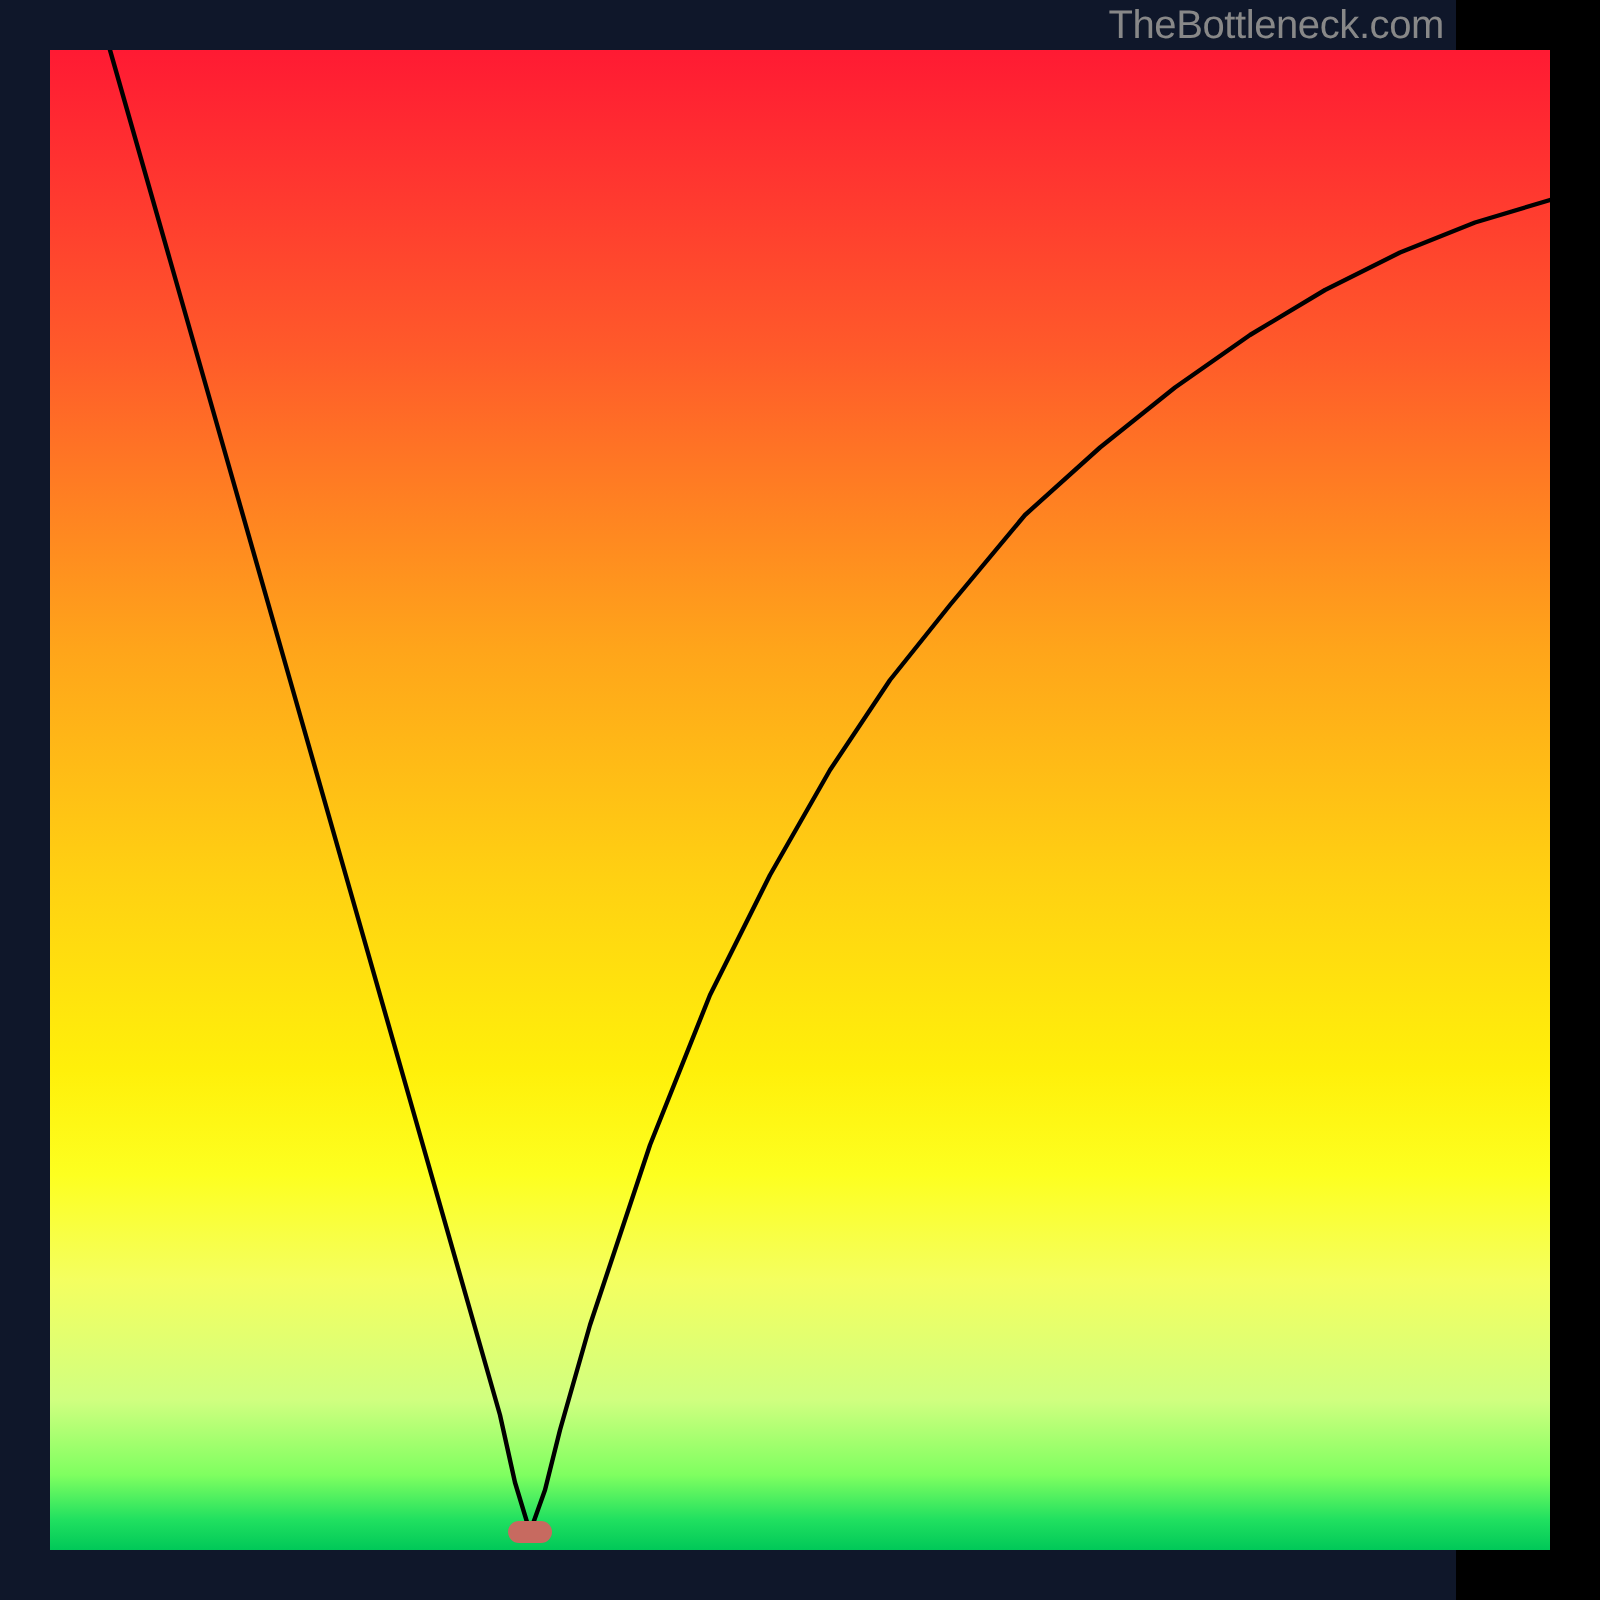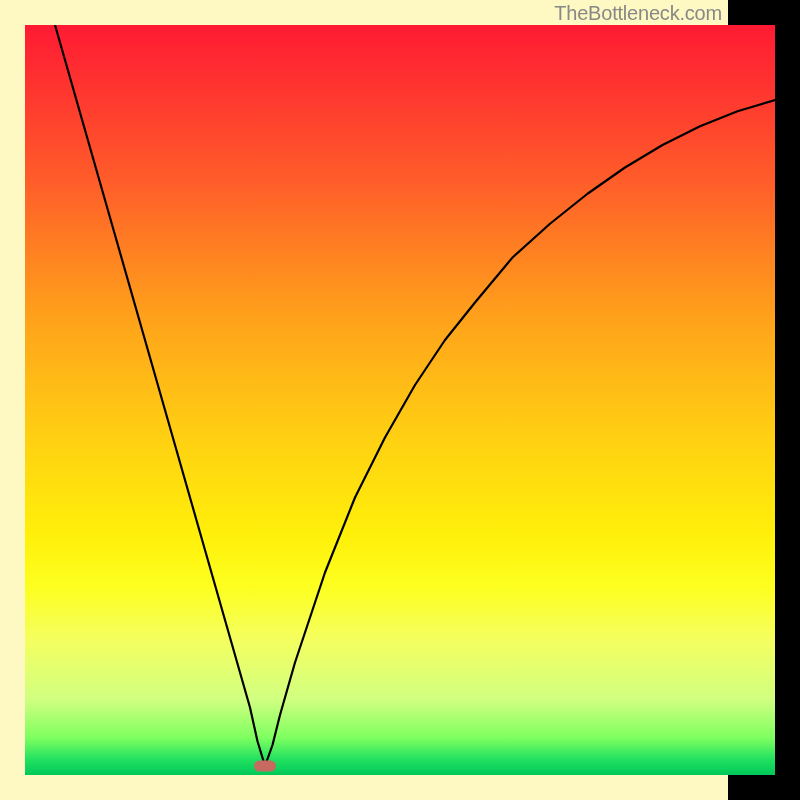--- a/index.html
+++ b/index.html
@@ -9,21 +9,21 @@
     background: #000;
     position: relative;
     font-family: Arial, sans-serif;
   }
   .frame {
     position: absolute;
     top: 0;
     left: 0;
     width: 728px;
     height: 800px;
-    background: #fef9c3;
+    background: #0f172a;
   }
   .plot-area {
     position: absolute;
     top: 25px;
     left: 25px;
     width: 750px;
     height: 750px;
     background: linear-gradient(to bottom,
       #ff1a33 0%,
       #ff3a2f 10%,

